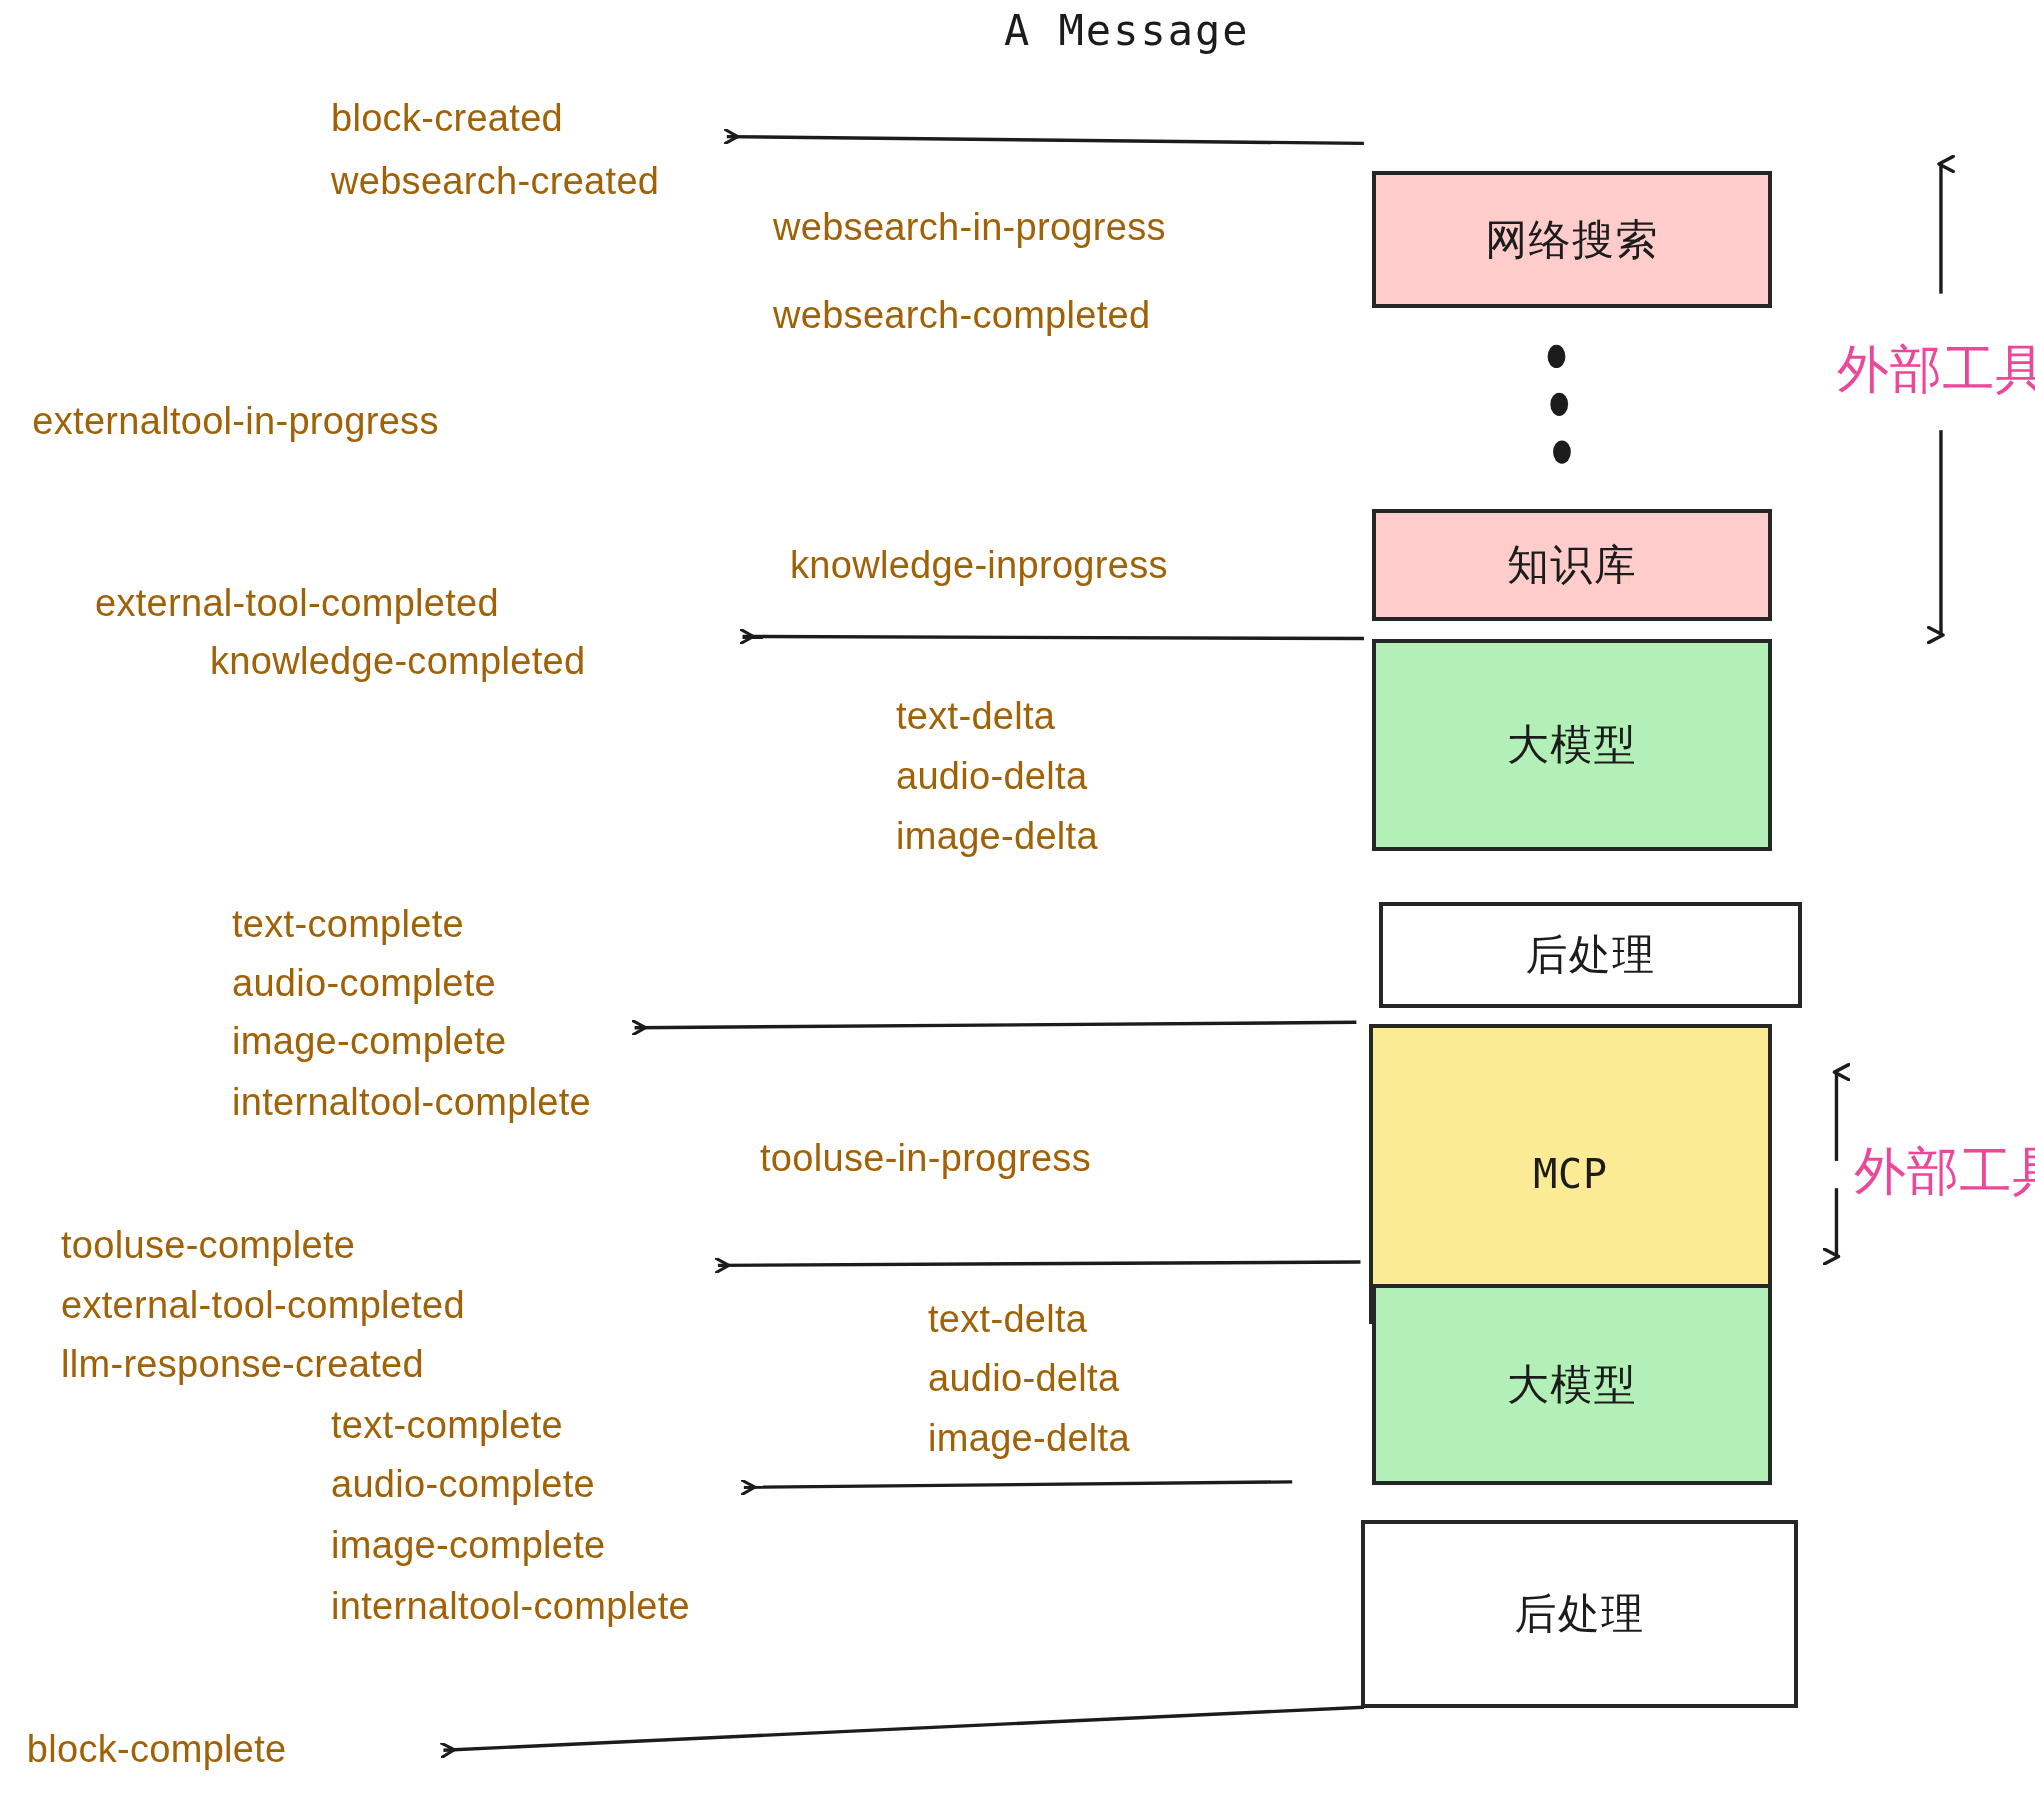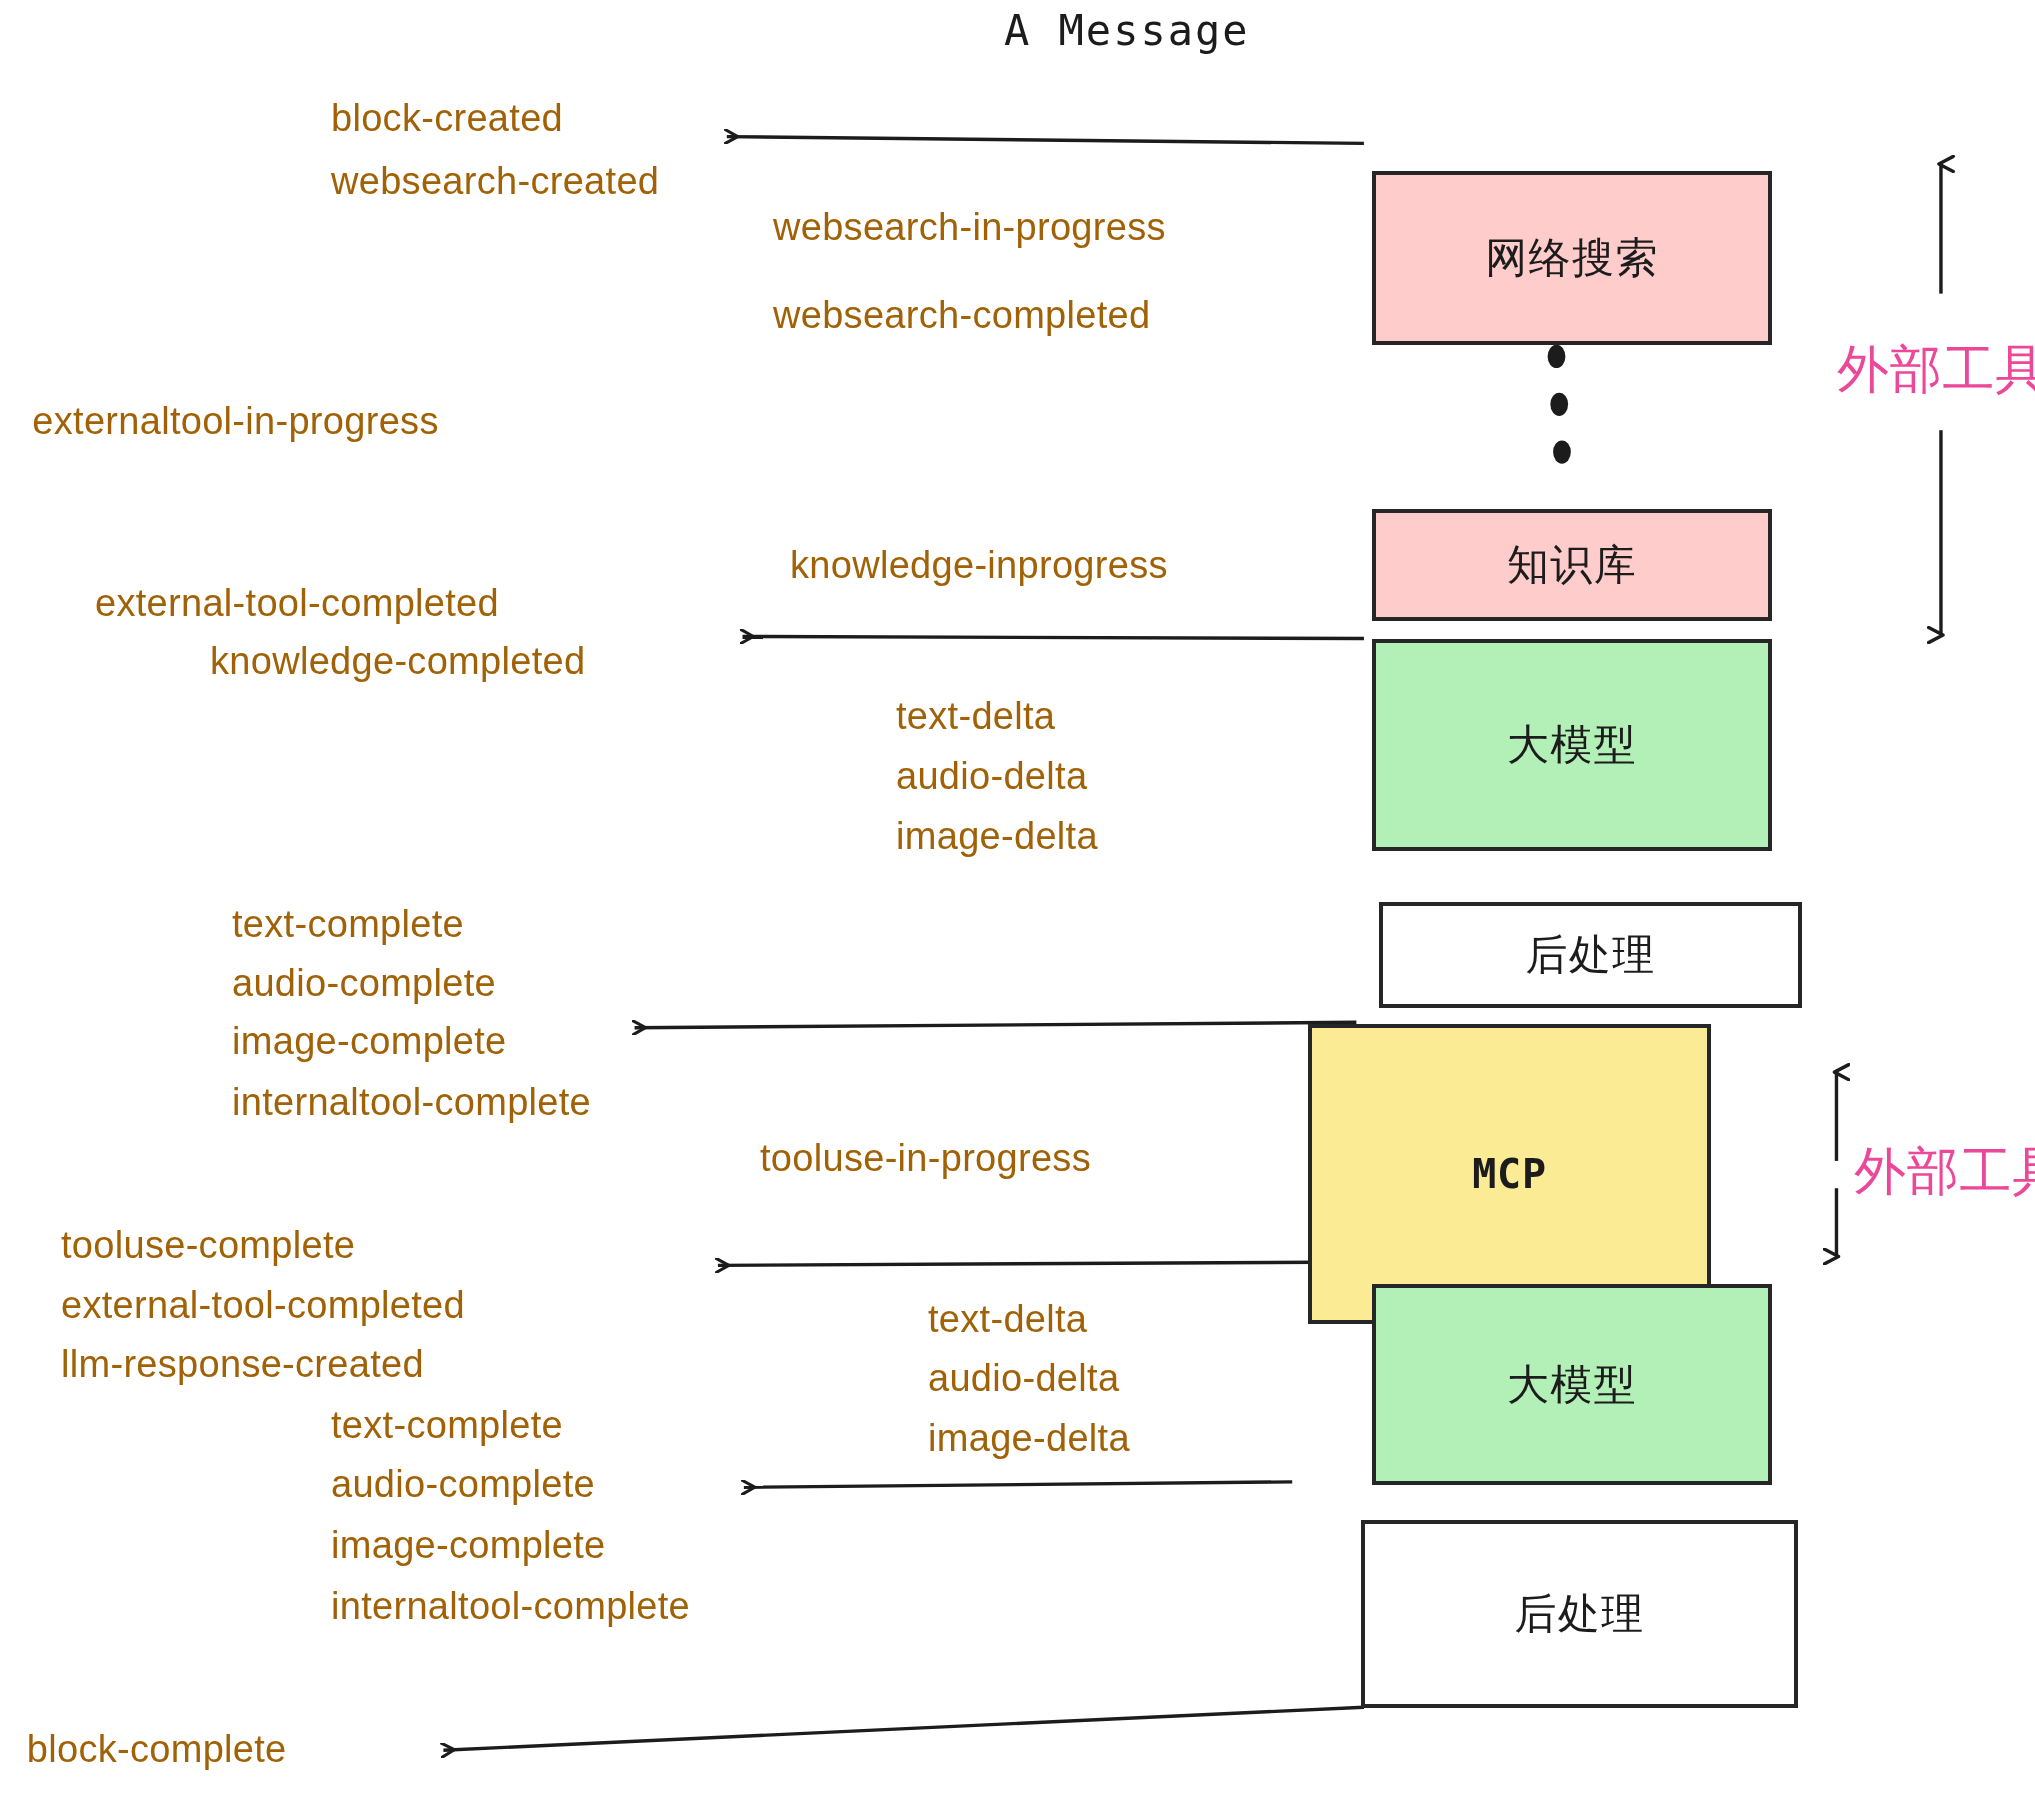--- a/index.html
+++ b/index.html
@@ -108,37 +108,37 @@
     <line x1="2660" y1="1700" x2="2660" y2="1570" stroke="#1c1c1c" stroke-width="5" marker-end="url(#ahu)"></line>
     <line x1="2660" y1="1740" x2="2660" y2="1840" stroke="#1c1c1c" stroke-width="5" marker-end="url(#ahu)"></line>
 
     <ellipse cx="2250" cy="522" rx="13" ry="17" fill="#1c1c1c"></ellipse>
     <ellipse cx="2254" cy="592" rx="13" ry="17" fill="#1c1c1c"></ellipse>
     <ellipse cx="2258" cy="662" rx="13" ry="17" fill="#1c1c1c"></ellipse>
   </svg>
 
   <div class="title" style="left:984px; top:5.5px;">A Message</div>
 
-  <div class="box" style="left:1352px; top:171px; width:400px; height:174px; background:#ffcccc;">
+  <div class="box" style="left:1352px; top:171px; width:400px; height:137px; background:#ffcccc;">
     <span class="box-label">网络搜索</span>
   </div>
 
   <div class="box" style="left:1352px; top:509px; width:400px; height:112px; background:#ffcccc;">
     <span class="box-label">知识库</span>
   </div>
 
   <div class="box" style="left:1352px; top:639px; width:400px; height:212px; background:#b2f0b8;">
     <span class="box-label">大模型</span>
   </div>
 
   <div class="box" style="left:1359px; top:902px; width:423px; height:106px; background:#ffffff;">
     <span class="box-label">后处理</span>
   </div>
 
-  <div class="box latin" style="left:1288px; top:1024px; width:403px; height:300px; background:#fceb95;font-weight:bold;">
+  <div class="box latin" style="left:1349px; top:1024px; width:403px; height:300px; background:#fceb95;">
     <span class="box-label">MCP</span>
   </div>
 
   <div class="box" style="left:1352px; top:1284px; width:400px; height:201px; background:#b2f0b8;">
     <span class="box-label">大模型</span>
   </div>
 
   <div class="box" style="left:1341px; top:1520px; width:437px; height:188px; background:#ffffff;">
     <span class="box-label">后处理</span>
   </div>

